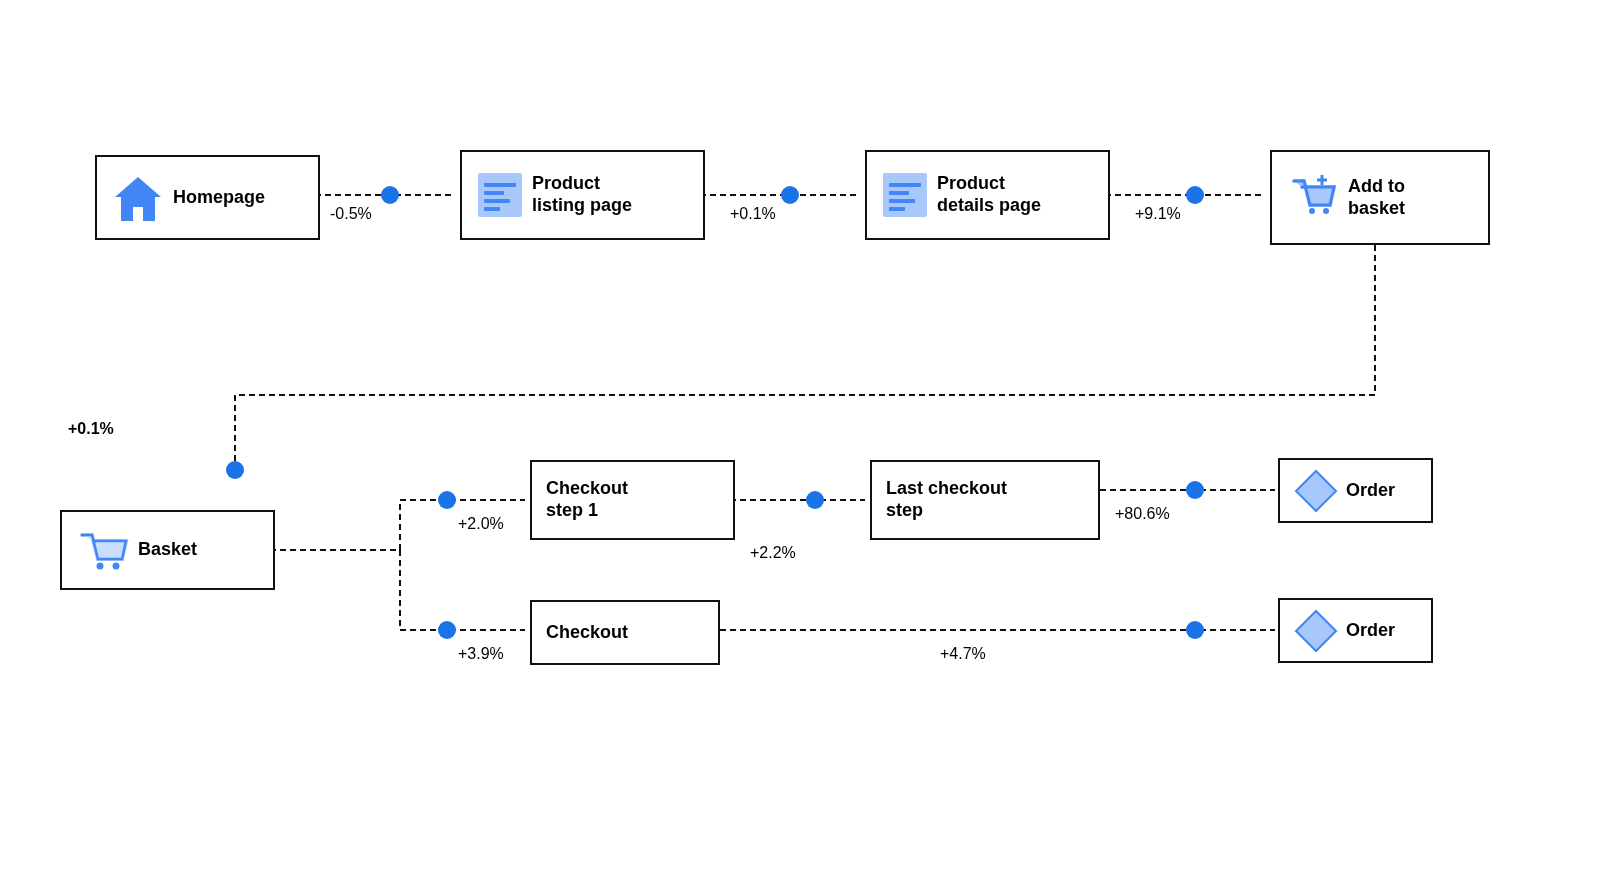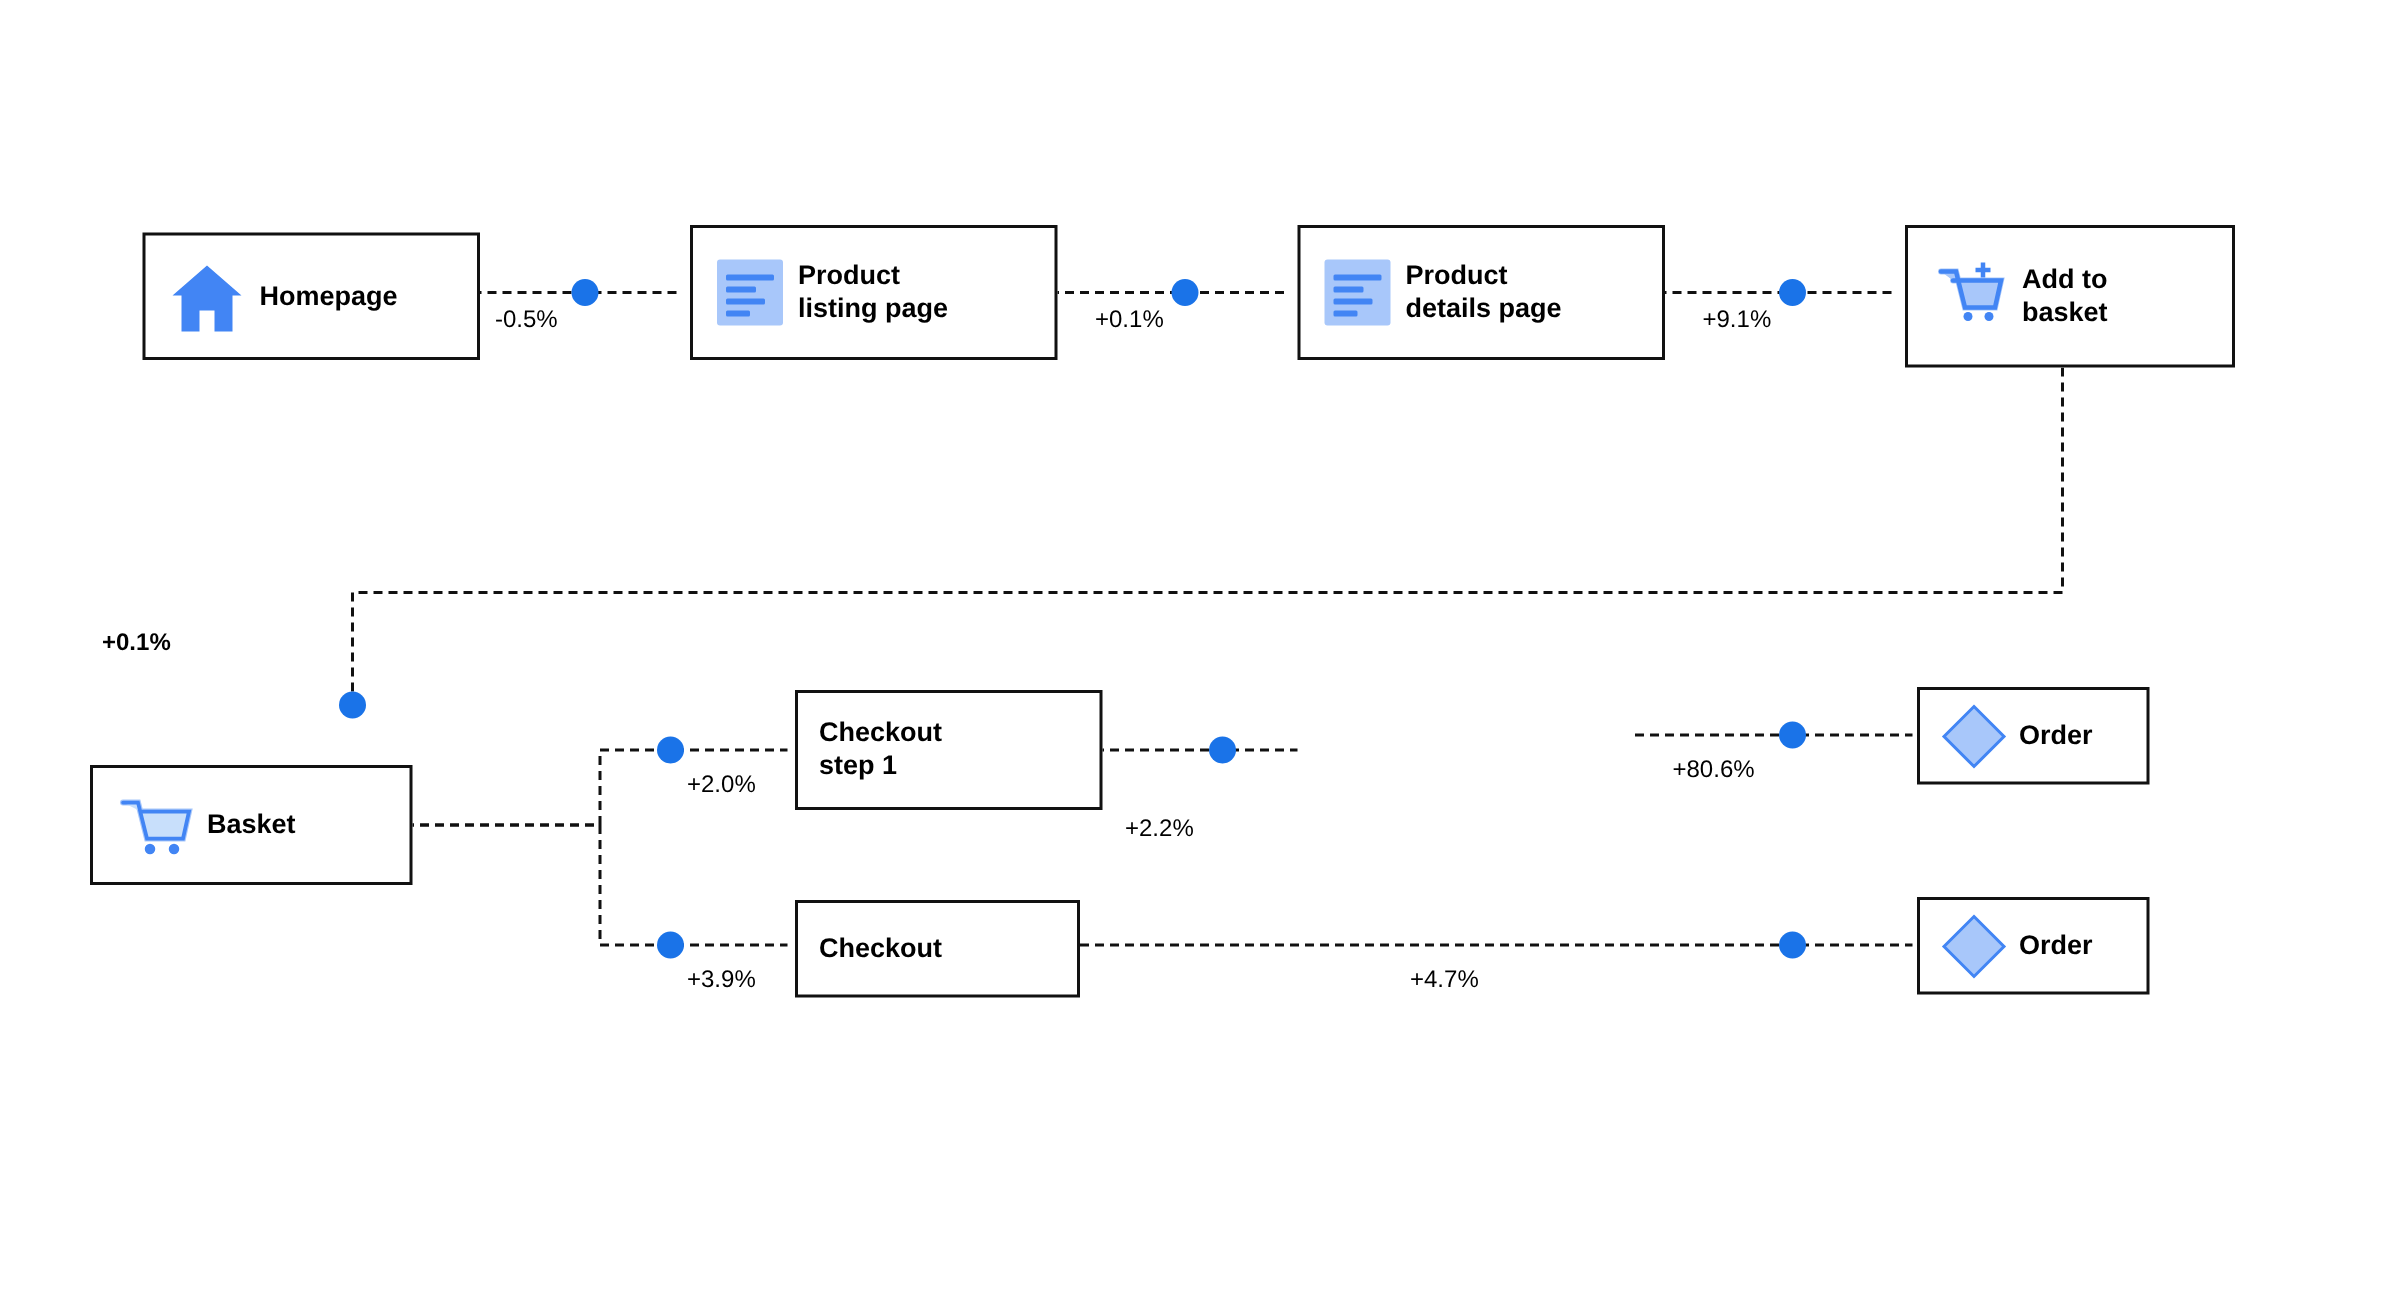--- a/index.html
+++ b/index.html
@@ -179,20 +179,23 @@
         <circle cx="40" cy="43" r="3.5" fill="#4285f4"></circle>
       </svg>
     </div>
     <div class="node-label">Basket</div>
   </div>
 
   <div class="node" style="left:530px;top:460px;width:205px;height:80px;">
     <div class="node-label">Checkout<br>step 1</div>
   </div>
 
+  <div class="node" style="left:870px;top:460px;width:230px;height:80px;">
+    <div class="node-label">Last checkout<br>step</div>
+  </div>
 
   <div class="node" style="left:1278px;top:458px;width:155px;height:65px;">
     <div class="node-icon icon-diamond">
       <svg viewBox="0 0 44 44" fill="none" xmlns="http://www.w3.org/2000/svg">
         <polygon points="22,2 42,22 22,42 2,22" fill="#a8c7fa" stroke="#4285f4" stroke-width="2"></polygon>
       </svg>
     </div>
     <div class="node-label">Order</div>
   </div>
 

